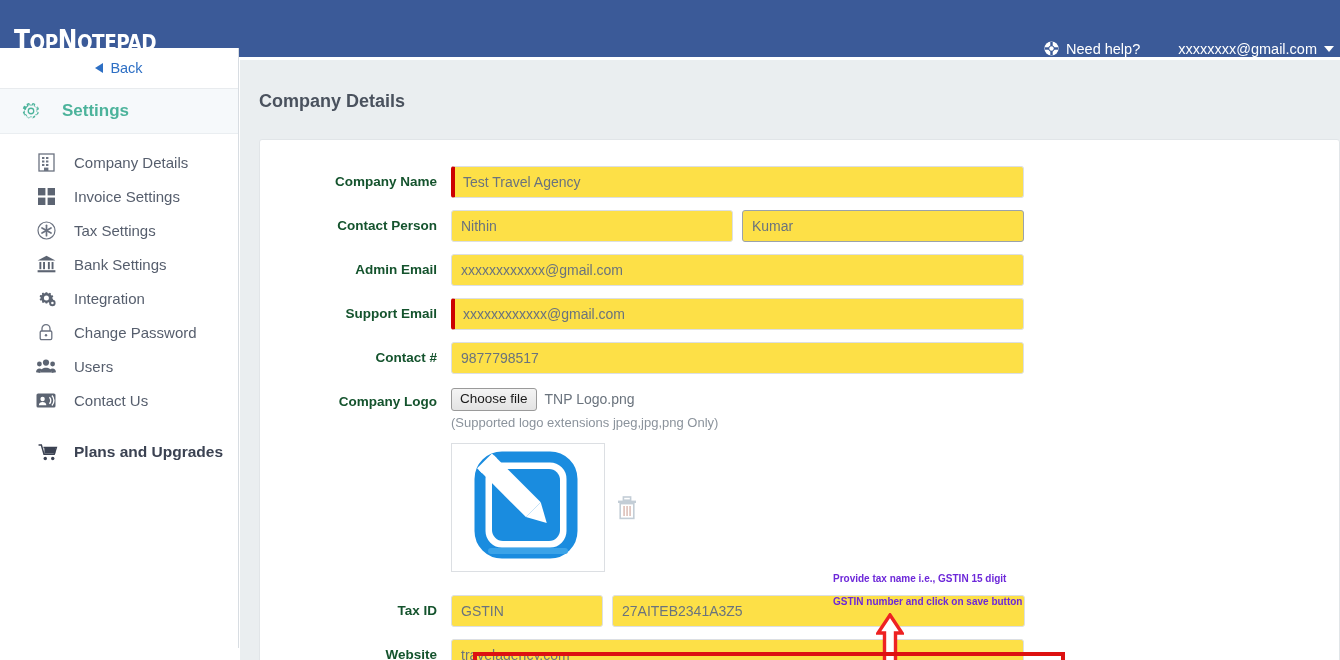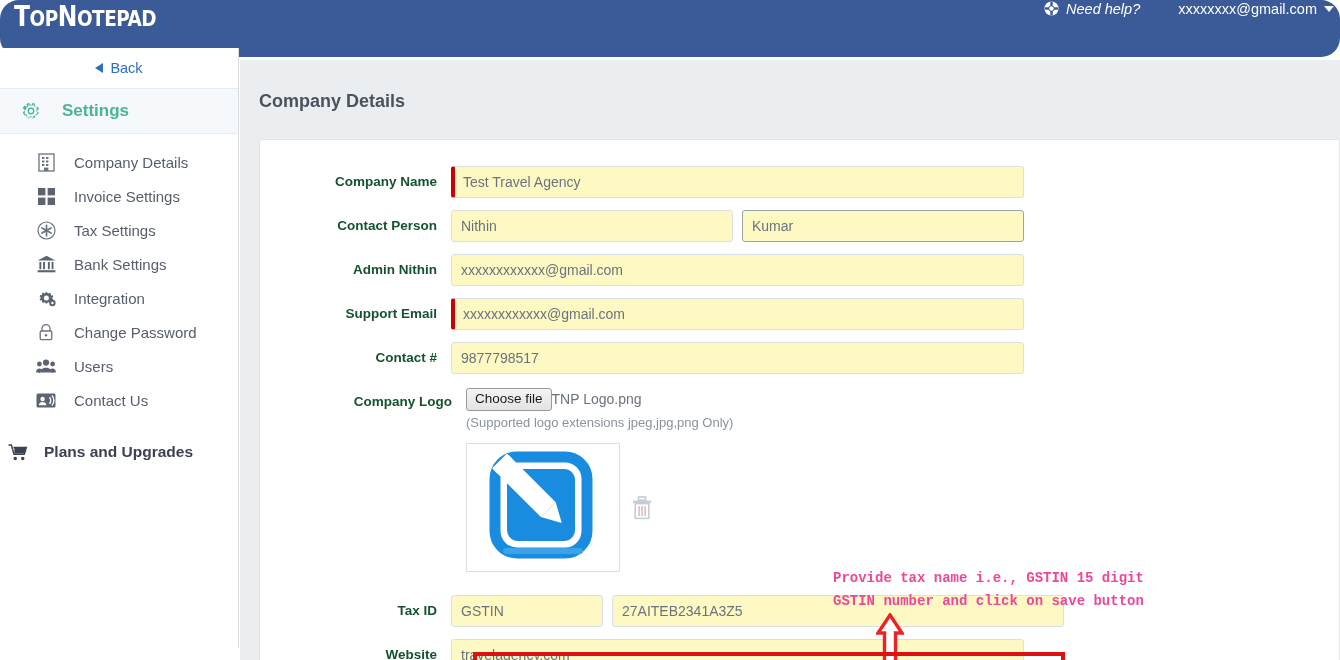--- a/index.html
+++ b/index.html
@@ -8,21 +8,21 @@
     overflow: hidden;
     font-family: "Liberation Sans", sans-serif;
     background: #ffffff;
   }
 
   
   .topbar {
     position: absolute; top: 0; left: 0;
     width: 1340px; height: 57px;
     background: #3b5a98;
-    display: flex; align-items: flex-start; border-radius: 19px;
+    display: flex; align-items: flex-end;
   }
   .brand {
     margin-left: 14px;
     color: #ffffff;
     font-size: 28px;
     font-weight: bold;
     letter-spacing: -0.5px;
     font-family: "DejaVu Sans", sans-serif;
     font-stretch: condensed;
     transform: scaleX(0.93);
@@ -32,21 +32,21 @@
   .brand .cap { font-size: 28px; }
   .brand .small { font-size: 22px; }
   .topbar-right {
     margin-left: auto;
     display: flex; align-items: center;
     color: #ffffff; font-size: 14.5px;
     padding-right: 6px;
   }
   .need-help {
     display: flex; align-items: center; gap: 6px;
-    margin-right: 38px; white-space: nowrap; font-style: italic;
+    margin-right: 38px; white-space: nowrap;
   }
   .help-icon {
     width: 17px; height: 17px; display: block;
   }
   .account { display: flex; align-items: center; gap: 7px; white-space: nowrap; }
   .caret-down {
     width: 0; height: 0;
     border-left: 5px solid transparent;
     border-right: 5px solid transparent;
     border-top: 6px solid #ffffff;
@@ -94,21 +94,21 @@
     height: 34px; padding-left: 36px; gap: 18px;
   }
   .nav-item .ic {
     width: 20px; height: 20px;
     display: flex; align-items: center; justify-content: center;
     flex: 0 0 20px;
   }
   .nav-item .lbl {
     color: #565e6d; font-size: 15px;
   }
-  .nav-item.plans { margin-top: 18px; padding-left: 8px; gap: 16px; }
+  .nav-item.plans { margin-top: 18px; padding-left: 38px; gap: 16px; }
   .nav-item.plans .lbl { color: #3b4252; font-weight: bold; font-size: 15.5px; }
 
   
   .main {
     position: absolute; top: 60px; left: 240px;
     width: 1100px; height: 600px;
     background: #eaeef0;
     overflow: hidden;
   }
   .page-title {
@@ -141,33 +141,33 @@
   .fields { display: flex; gap: 9px; }
   .inp {
     height: 32px;
     border: 1px solid #dcdfe3;
     border-radius: 3px;
     padding: 0 9px;
     font-size: 14px;
     color: #6a737d;
     font-family: "Liberation Sans", sans-serif;
     line-height: 30px;
-    background: #fef9c3;
+    background: #fde047;
     display: block;
   }
   .inp.req { border-left: 4px solid #cc0000; padding-left: 8px; }
   .inp.focus { border-color: #9aa2ab; }
   .w-full { width: 573px; }
   .w-half { width: 282px; }
   .w-tax-name { width: 152px; }
-  .w-tax-val { width: 452px; }
-
-  
-  .logo-row { margin-bottom: 4px; padding-left: 15px; }
-  .file-line { display: flex; align-items: center; gap: 0; height: 26px; }
+  .w-tax-val { width: 413px; }
+
+  
+  .logo-row { margin-bottom: 4px; }
+  .file-line { display: flex; align-items: center; gap: 8px; height: 26px; }
   .choose-btn {
     border: 1px solid #9a9a9a;
     background: linear-gradient(#f4f4f4, #e3e3e3);
     border-radius: 3px;
     font-size: 13.5px;
     color: #1a1a1a;
     padding: 2px 8px 3px;
     font-family: "Liberation Sans", sans-serif;
     line-height: 16px;
   }
@@ -180,26 +180,25 @@
     border: 1px solid #dcdfe3;
     display: flex; align-items: center; justify-content: center;
     background: #fff;
   }
   .trash-ic { width: 20px; height: 24px; }
 
   
   .annot {
     position: absolute;
     left: 573px; top: 427px;
-    color: #ec4899;
-    font-size: 14px;
+    color: #6d28d9;
+    font-size: 10px;
     font-weight: bold;
     line-height: 23px;
     white-space: nowrap;
-    font-family: Liberation Mono, monospace;
   }
   .annot-arrow {
     position: absolute;
     left: 616px; top: 473px;
     width: 28px; height: 56px;
   }
 
   
   .tax-highlight {
     position: absolute;
@@ -392,21 +391,21 @@
 
       <div class="row">
         <div class="lab">Contact Person</div>
         <div class="fields">
           <div class="inp w-half">Nithin</div>
           <div class="inp w-half focus">Kumar</div>
         </div>
       </div>
 
       <div class="row">
-        <div class="lab">Admin Nithin</div>
+        <div class="lab">Admin Email</div>
         <div class="fields">
           <div class="inp w-full">xxxxxxxxxxxx@gmail.com</div>
         </div>
       </div>
 
       <div class="row">
         <div class="lab">Support Email</div>
         <div class="fields">
           <div class="inp req w-full">xxxxxxxxxxxx@gmail.com</div>
         </div>

